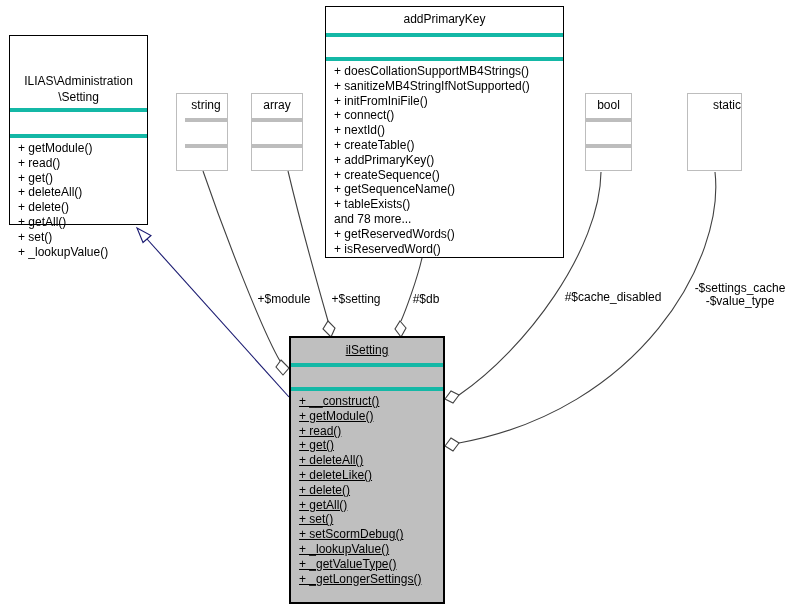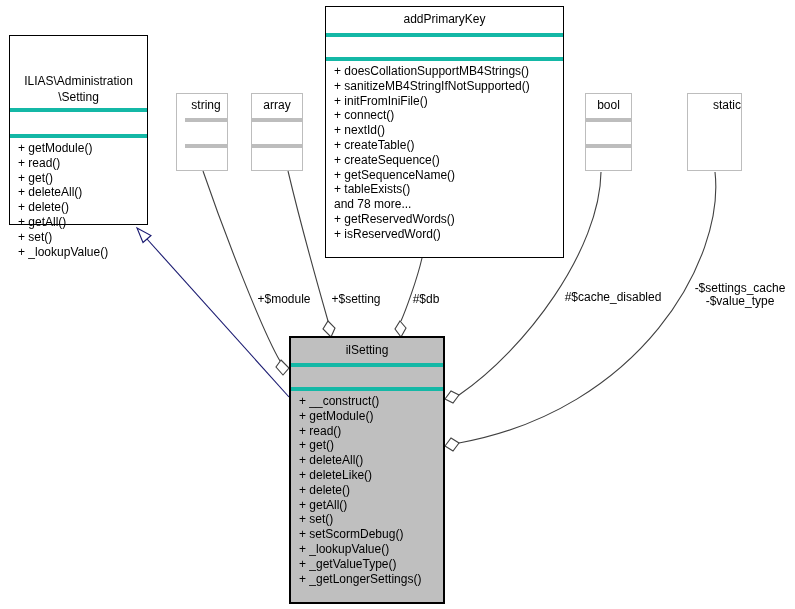--- a/index.html
+++ b/index.html
@@ -22,21 +22,21 @@
   .diamond{fill:#ffffff;stroke:var(--edge-color);stroke-width:1.1;}
   .edge-label{font-family:"Liberation Sans",sans-serif;font-size:12px;fill:var(--label-color);}
   .box{
     position:absolute;box-sizing:border-box;background:#fff;
     border:1px solid #000;display:flex;flex-direction:column;
   }
   .box .cmp{box-sizing:border-box;overflow:hidden;flex:0 0 auto;}
   .box .cmp + .cmp{border-top:4px solid #14b8a6;}
   .box.primitive{border-color:var(--primitive-border);}
   .box.primitive .cmp + .cmp{border-top-color:var(--primitive-border);}
-  .box.highlight{background:var(--node-fill);border:2px solid #000;}
+  .box.highlight{background:var(--node-fill);border:2px solid #000;text-decoration:underline;}
   .title{text-align:center;white-space:nowrap;}
   .members{padding:3px 4px 0 8px;flex:1 1 auto;}
   .members > div{line-height:14.8px;white-space:nowrap;}
   .grow{flex:1 1 auto;}
 </style>
 </head>
 <body>
 
 <div class="canvas">
 
@@ -89,20 +89,21 @@
   <div class="box" style="left:325px;top:6px;width:239px;height:252px;">
     <div class="cmp title" style="height:26px;line-height:25px;">addPrimaryKey</div>
     <div class="cmp" style="height:24px;"></div>
     <div class="cmp members grow">
         <div>+ doesCollationSupportMB4Strings()</div>
         <div>+ sanitizeMB4StringIfNotSupported()</div>
         <div>+ initFromIniFile()</div>
         <div>+ connect()</div>
         <div>+ nextId()</div>
         <div>+ createTable()</div>
+        <div>+ addPrimaryKey()</div>
         <div>+ createSequence()</div>
         <div>+ getSequenceName()</div>
         <div>+ tableExists()</div>
         <div>and 78 more...</div>
         <div>+ getReservedWords()</div>
         <div>+ isReservedWord()</div>
       </div>
   </div>
 
   <div class="box primitive" style="left:176px;top:93px;width:52px;height:78px;padding-left:8px;">

